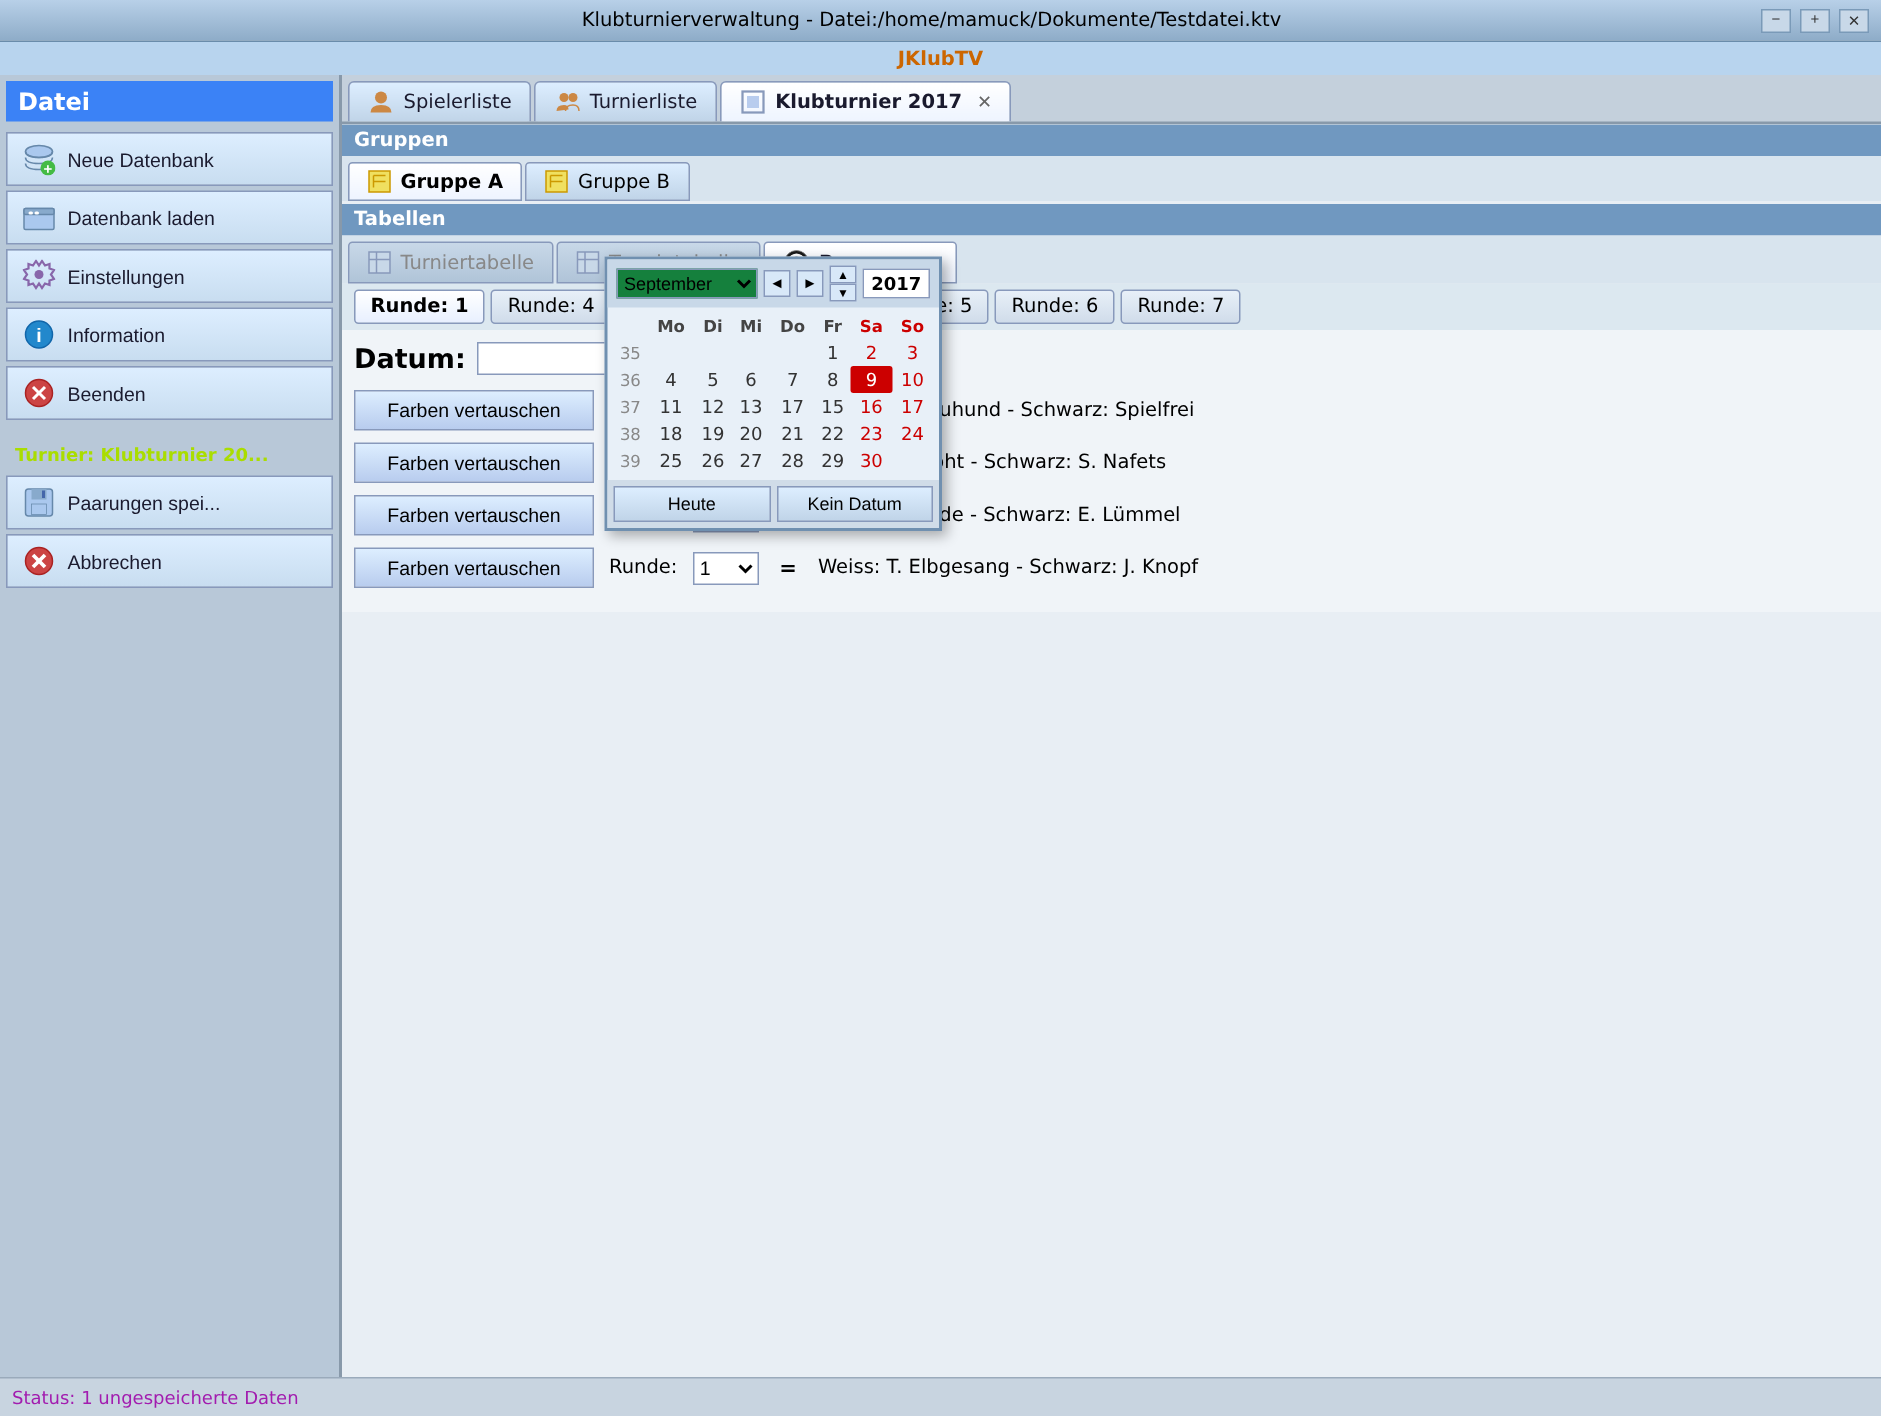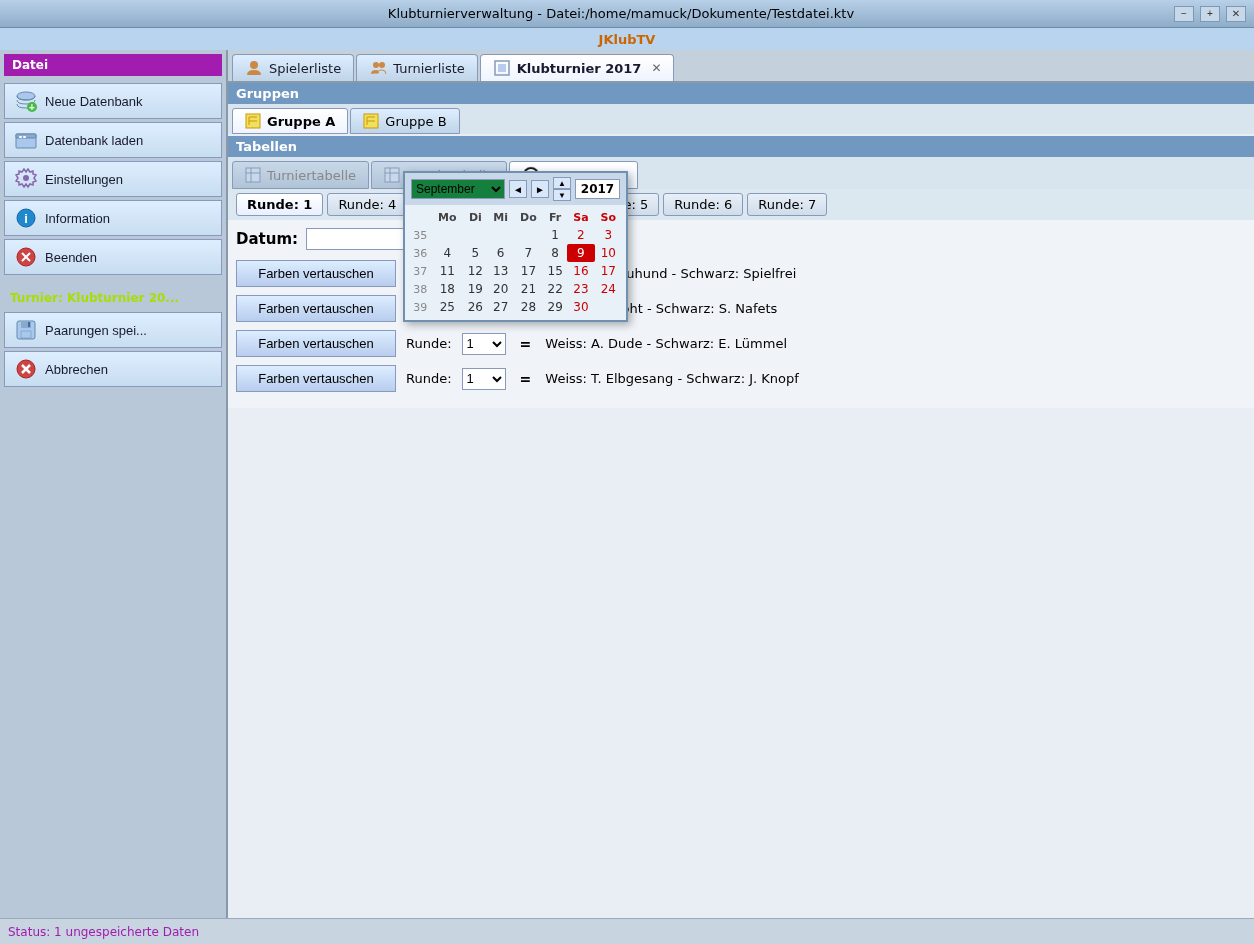--- a/index.html
+++ b/index.html
@@ -59,24 +59,24 @@
     #sidebar {
       width: 228px;
       background: #b8c8d8;
       padding: 4px;
       display: flex;
       flex-direction: column;
       gap: 3px;
       border-right: 2px solid #8899aa;
     }
     .sidebar-header {
-      background: #a21caf;
+      background: #3b82f6;
       color: white;
       font-weight: bold;
-      font-size: 12px;
+      font-size: 16px;
       padding: 4px 8px;
       margin-bottom: 4px;
     }
     .sidebar-btn {
       background: linear-gradient(to bottom, #ddeeff, #c8ddf0);
       border: 1px solid #8899bb;
       padding: 6px 10px;
       cursor: pointer;
       display: flex;
       align-items: center;
@@ -235,21 +235,21 @@
       background: #f0f4f8;
       flex: 1;
     }
     .datum-row {
       display: flex;
       align-items: center;
       gap: 8px;
       margin-bottom: 10px;
     }
     .datum-label {
-      font-size: 15px;
+      font-size: 18px;
       font-weight: bold;
     }
     .datum-input {
       width: 120px;
       height: 22px;
       border: 1px solid #8899bb;
       background: white;
       padding: 2px 4px;
       font-size: 12px;
     }
@@ -727,20 +727,24 @@
                   <td>26</td>
                   <td>27</td>
                   <td>28</td>
                   <td>29</td>
                   <td class="saturday">30</td>
                   <td class="empty"></td>
                 </tr>
               </tbody>
           </table>
         </div>
+        <div class="cal-footer">
+          <button class="cal-footer-btn">Heute</button>
+          <button class="cal-footer-btn">Kein Datum</button>
+        </div>
       </div>
 
     </div>
   </div>
 </div>
 
 <div id="statusbar">
   <span>Status: 1 ungespeicherte Daten</span>
 </div>
 

